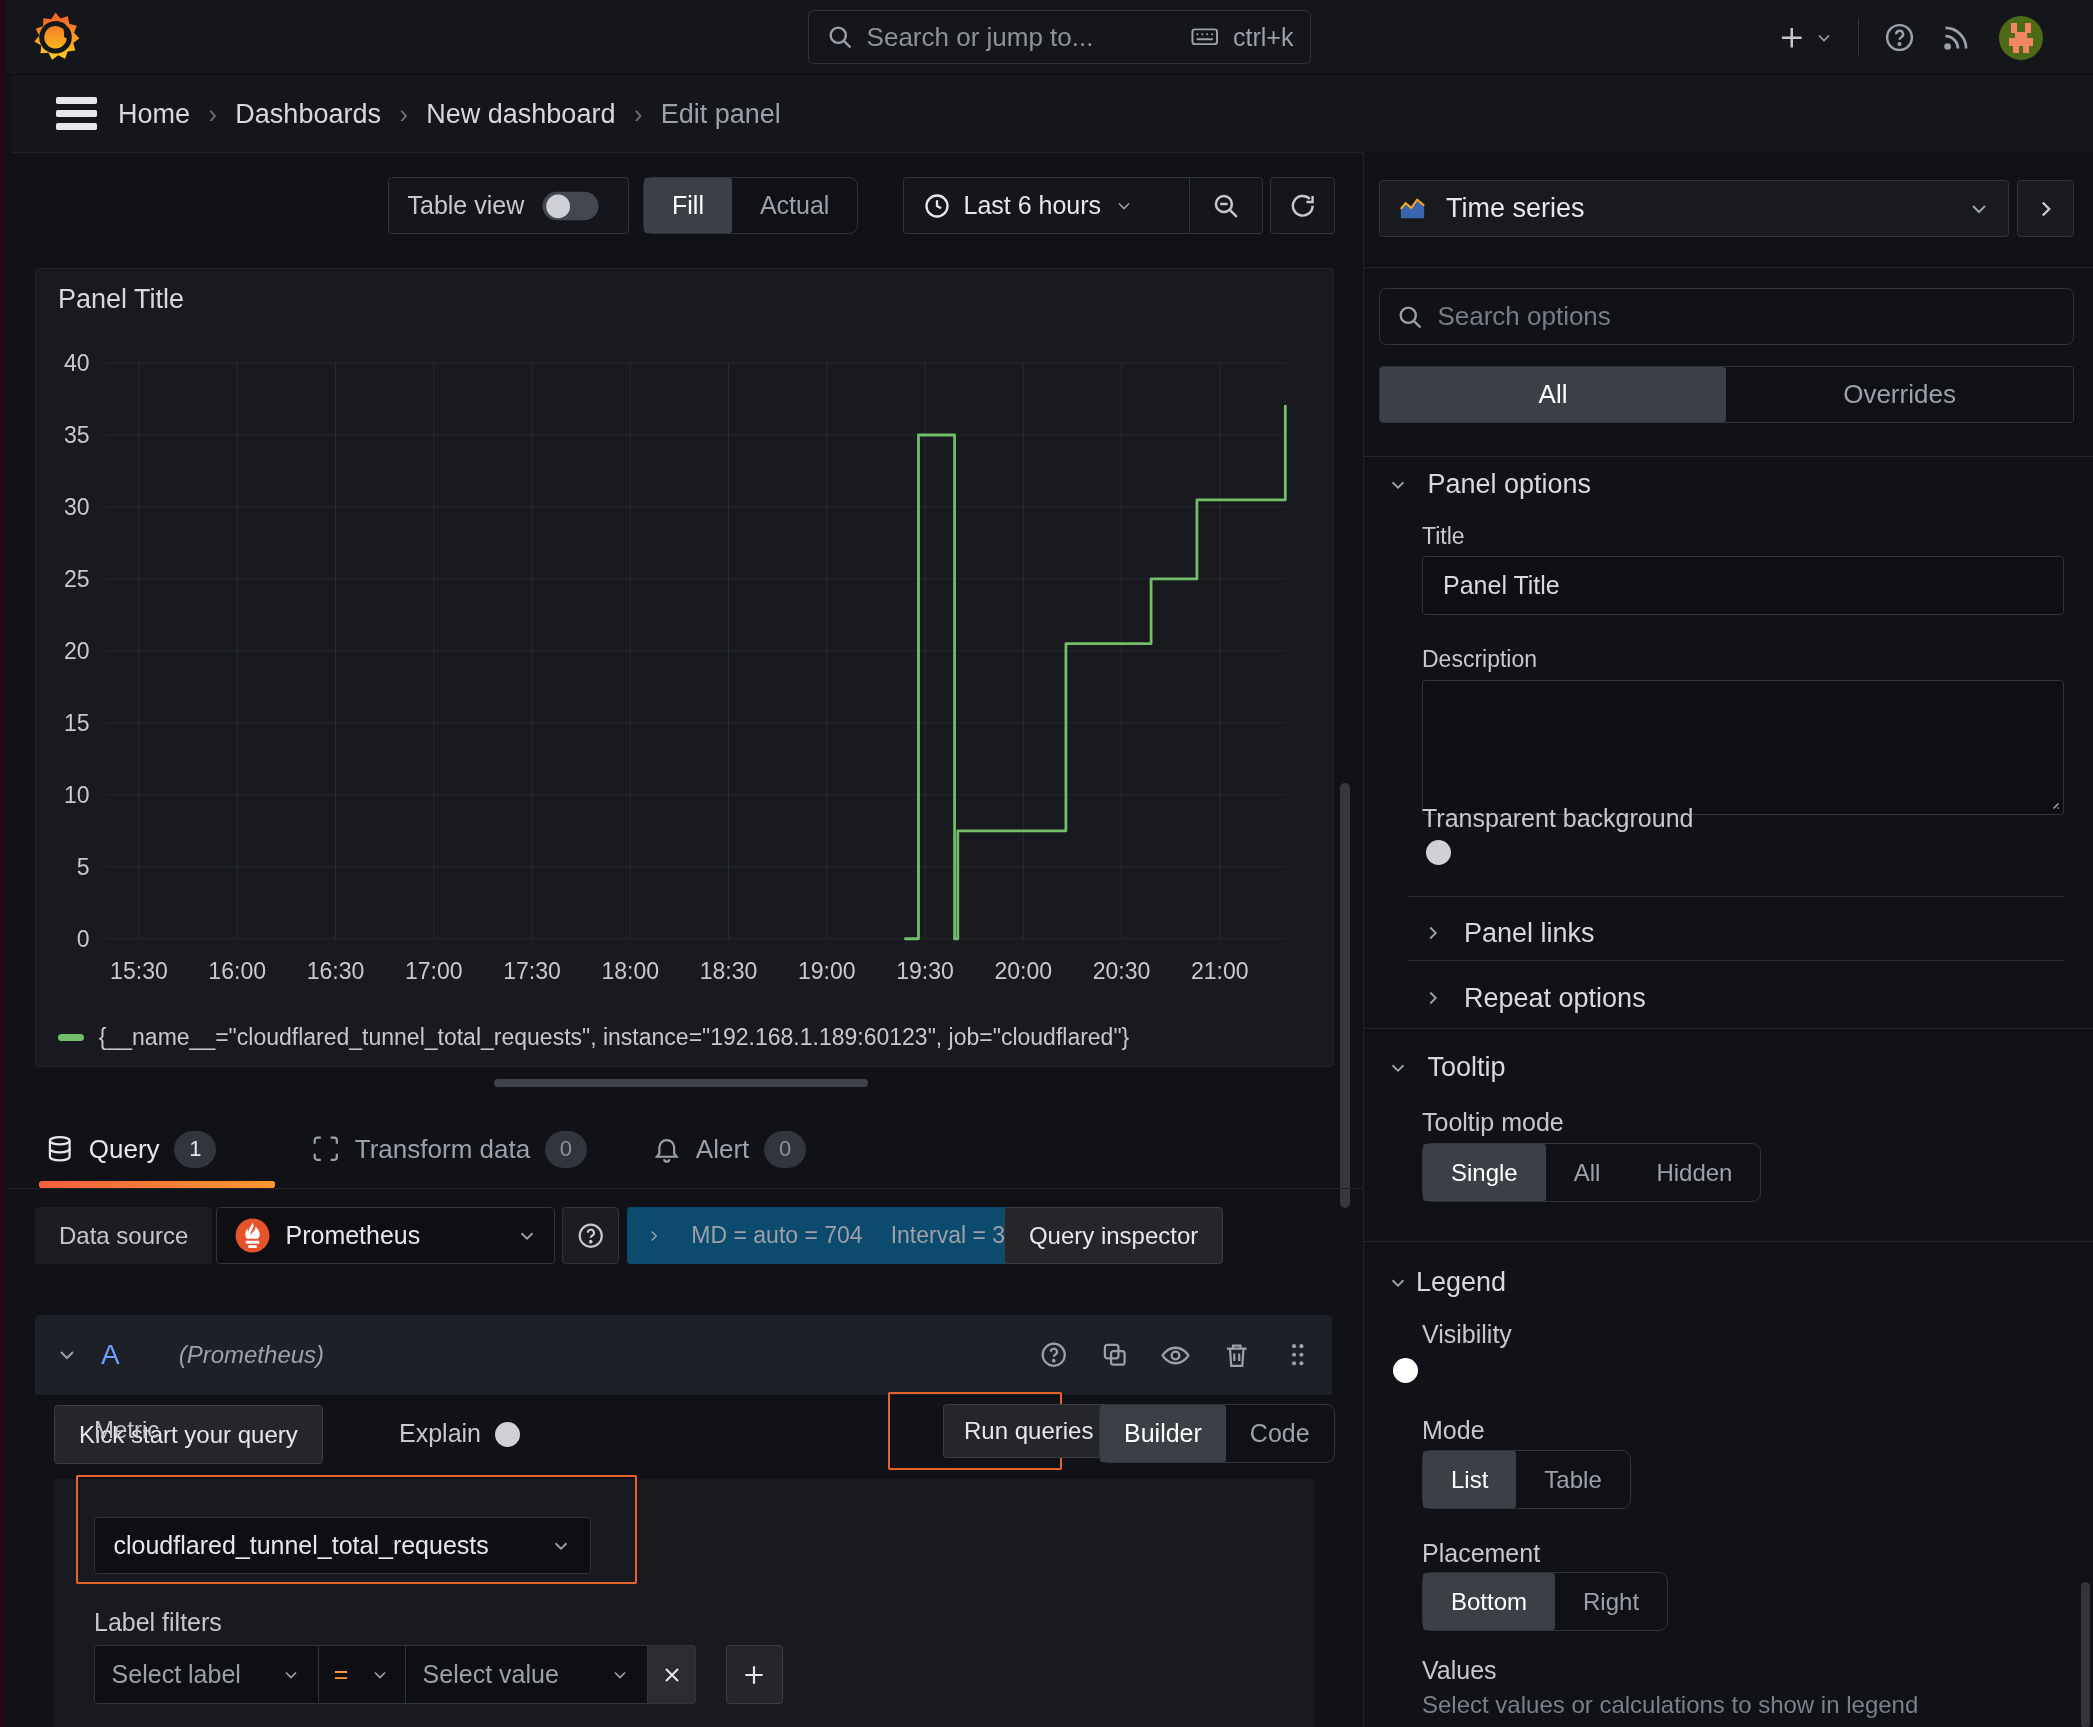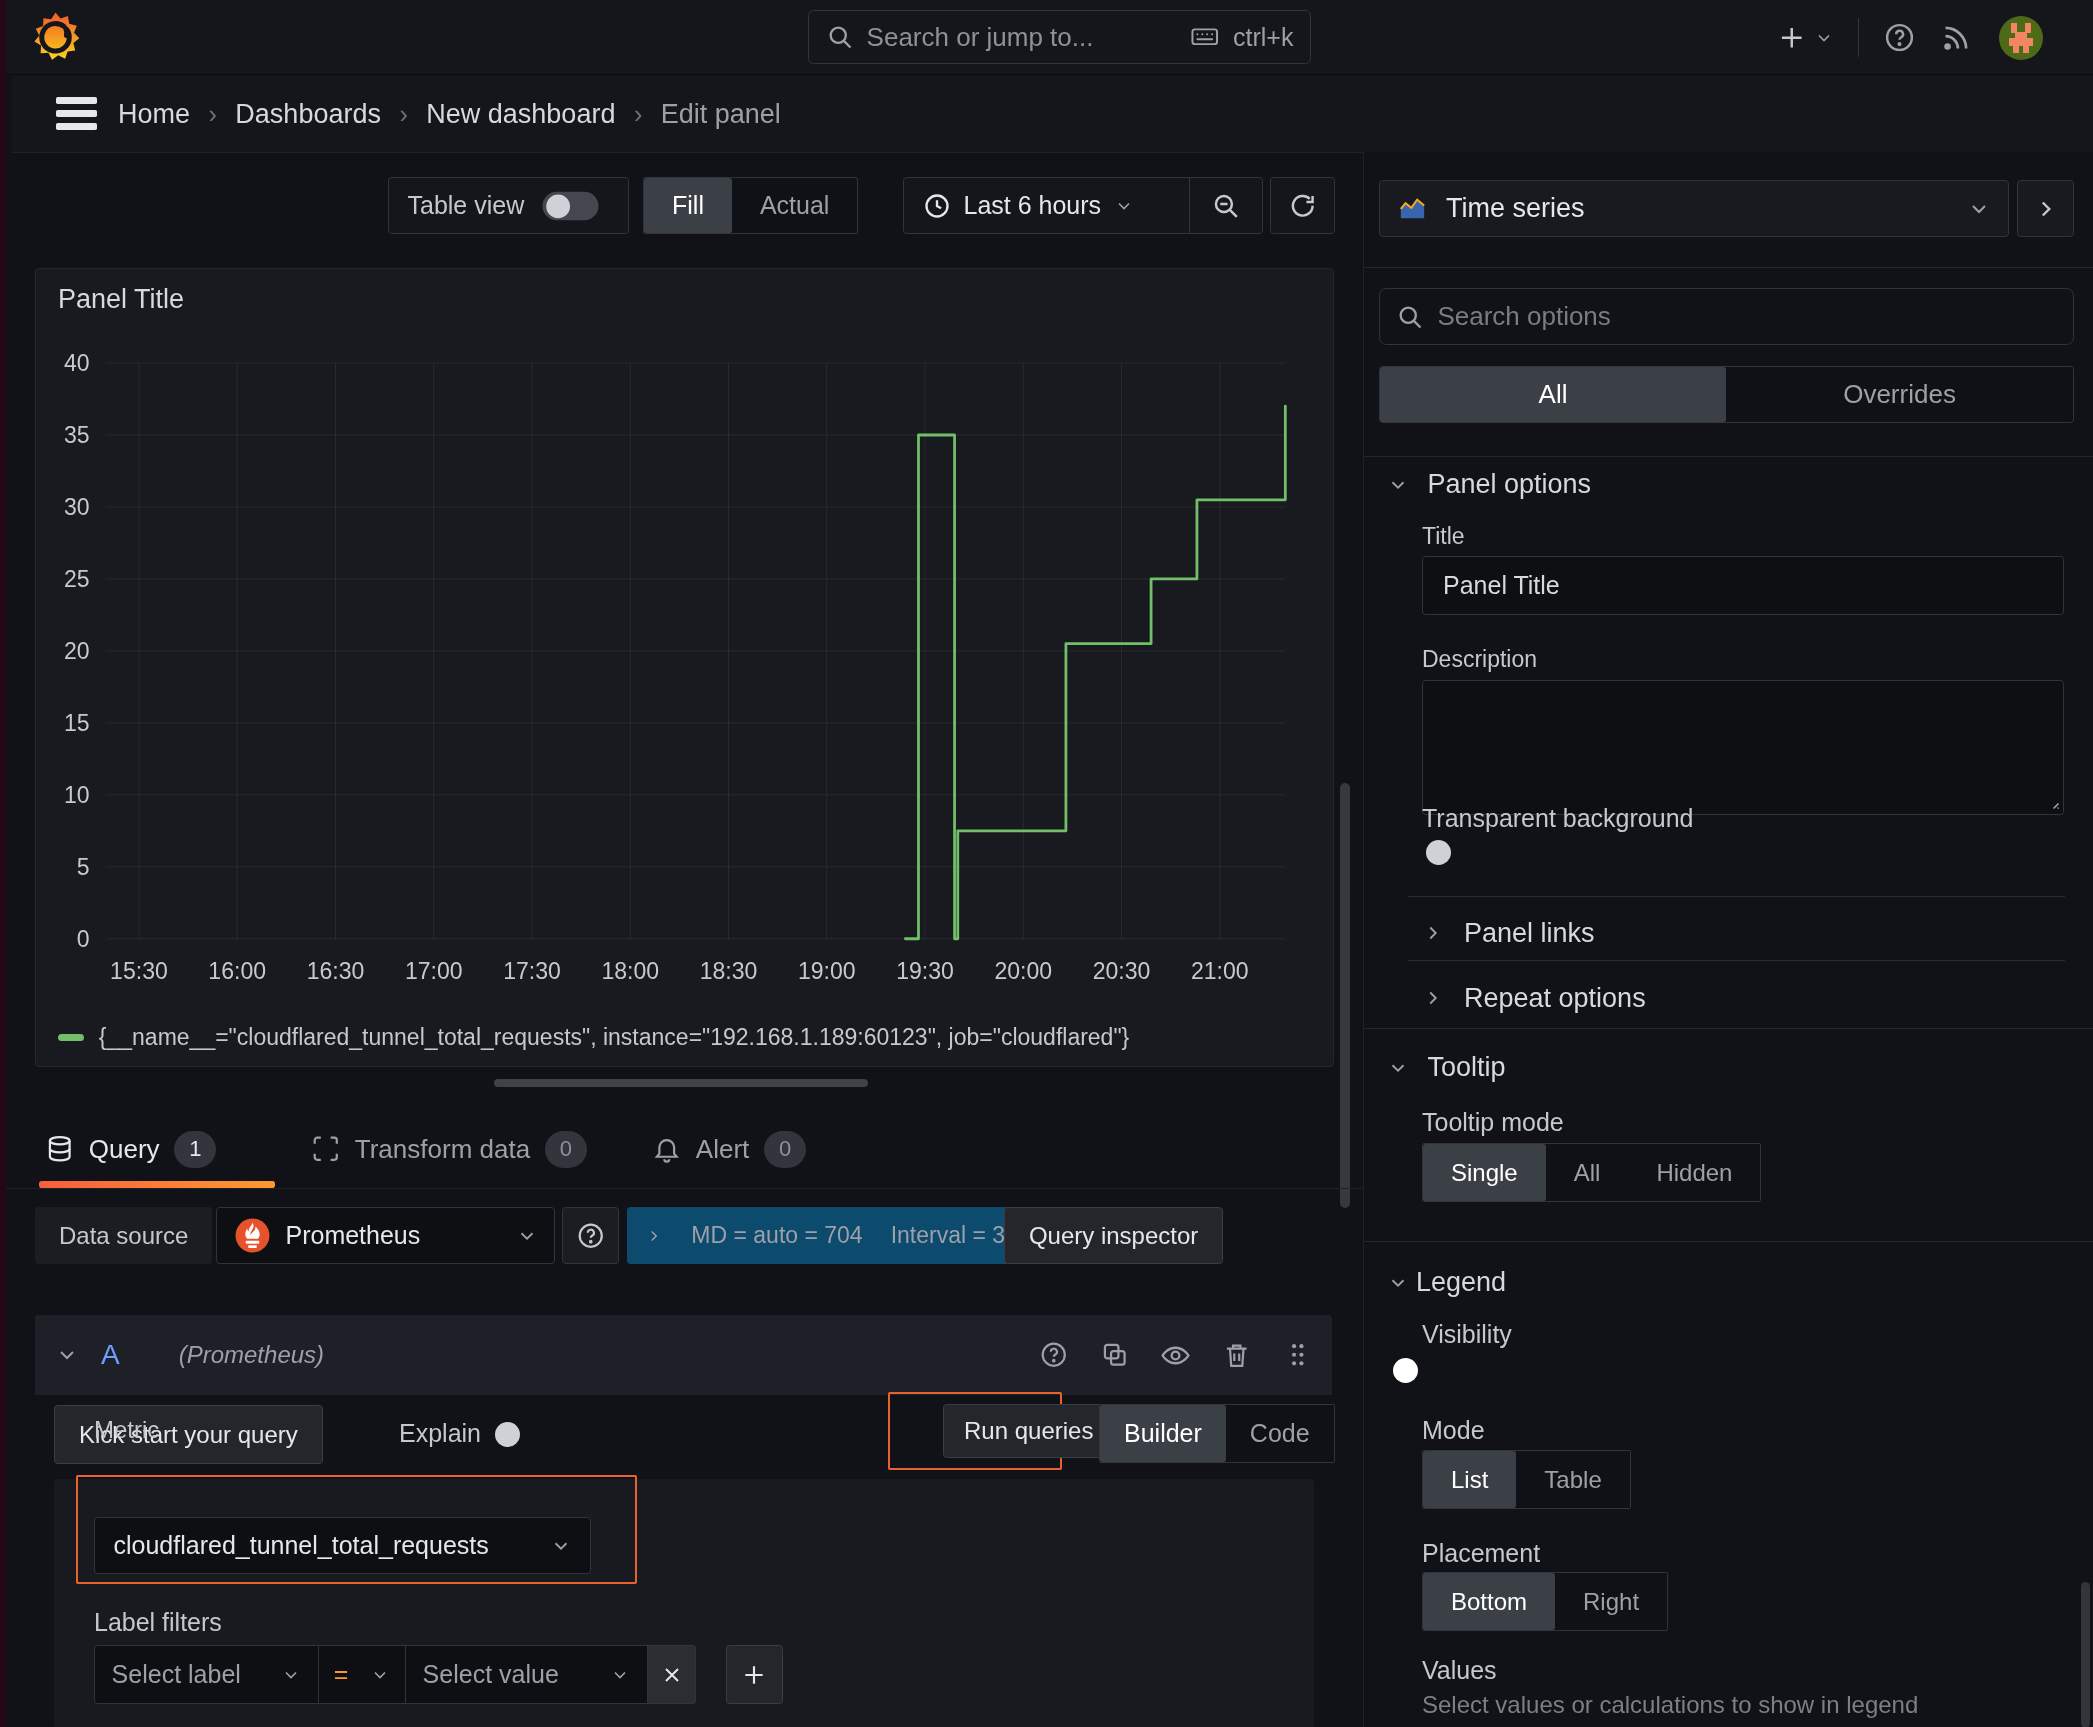--- a/index.html
+++ b/index.html
@@ -4,21 +4,21 @@
 <style>
   * { margin:0; padding:0; box-sizing:border-box; }
   html,body { width:2093px; height:1728px; background:#111217; overflow:hidden;
     font-family:"Liberation Sans", sans-serif; color:#d8d9dd; }
   .abs { position:absolute; }
   .flex { display:flex; align-items:center; }
   svg.ic { display:block; }
   .box { border:0.9px solid #31343b; border-radius:3.7px; background:#15161c; }
   .inp { background:#0e0f13; border:0.9px solid #31343b; border-radius:3.7px; color:#d8d9dd; font-size:25px; font-family:"Liberation Sans",sans-serif; }
   .btn-sec { background:#24262c; border:0.9px solid #3a3d44; border-radius:3.7px; color:#e6e7eb; font-size:24px; display:flex; align-items:center; justify-content:center; }
-  .seg-wrap { border:0.9px solid #31343b; border-radius:2px; background:#101116; display:inline-flex; height:59px; }
+  .seg-wrap { border:0.9px solid #31343b; border-radius:9px; background:#101116; display:inline-flex; height:59px; }
   .seg { padding:0 28px; display:flex; align-items:center; color:#9da0a8; font-size:24px; border-radius:2.8px; }
   .seg.sel { background:#3b3f46; color:#fff; }
   .lbl { font-size:23px; color:#c7c8cc; }
   .sec-h { font-size:27px; color:#d8d9dd; font-weight:500; }
   .dim { color:#9da0a8; }
   .toggle { width:59px; height:30px; border-radius:15.7px; background:#44474f; position:relative; }
   .toggle .knob { position:absolute; top:2.8px; left:3.7px; width:25px; height:25px; border-radius:50%; background:#d0d1d6; }
   .toggle.on { background:var(--blue); }
   .toggle.on .knob { left:auto; right:3.7px; background:#fff; }
   .chev { stroke:#9da0a8; }

